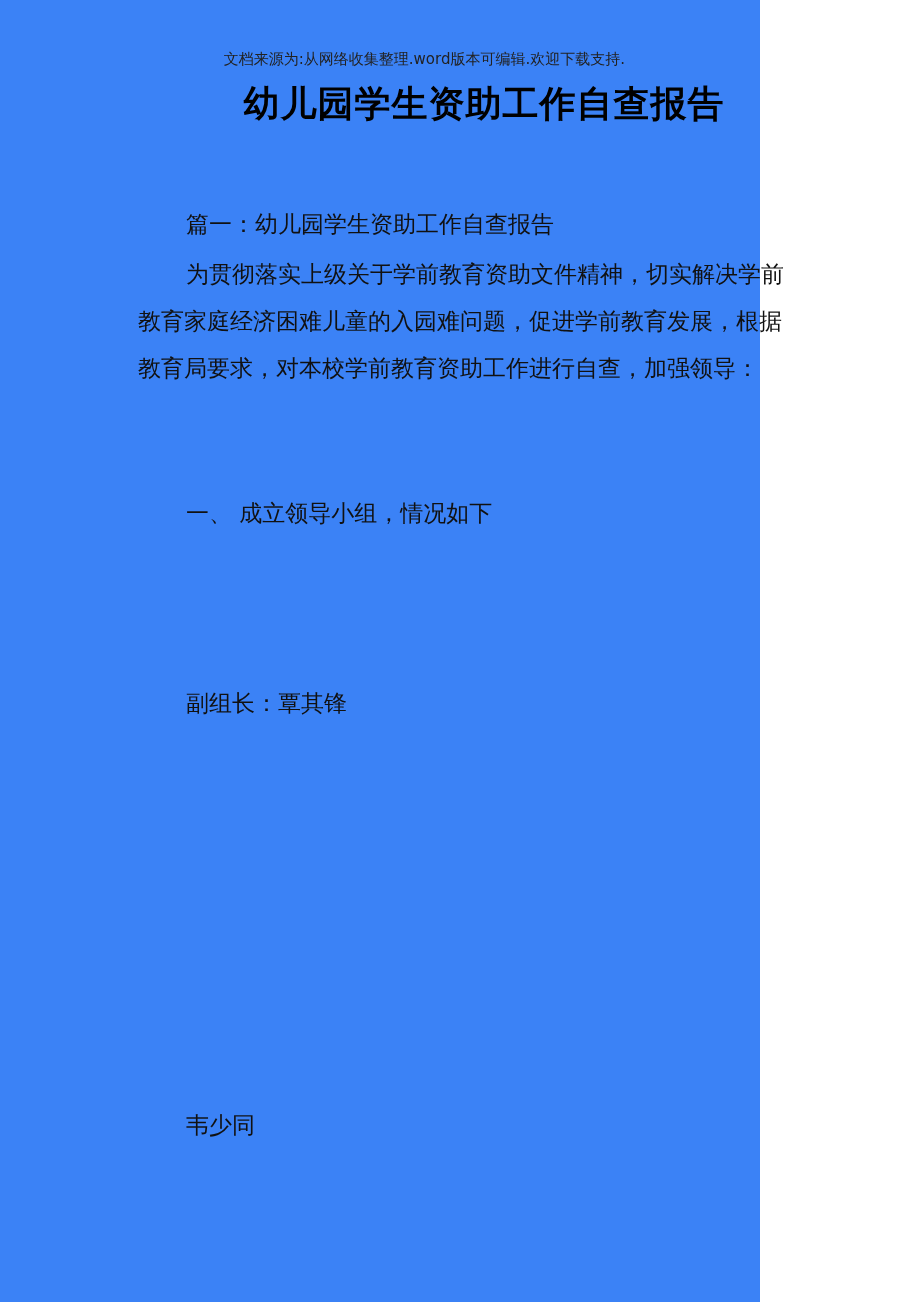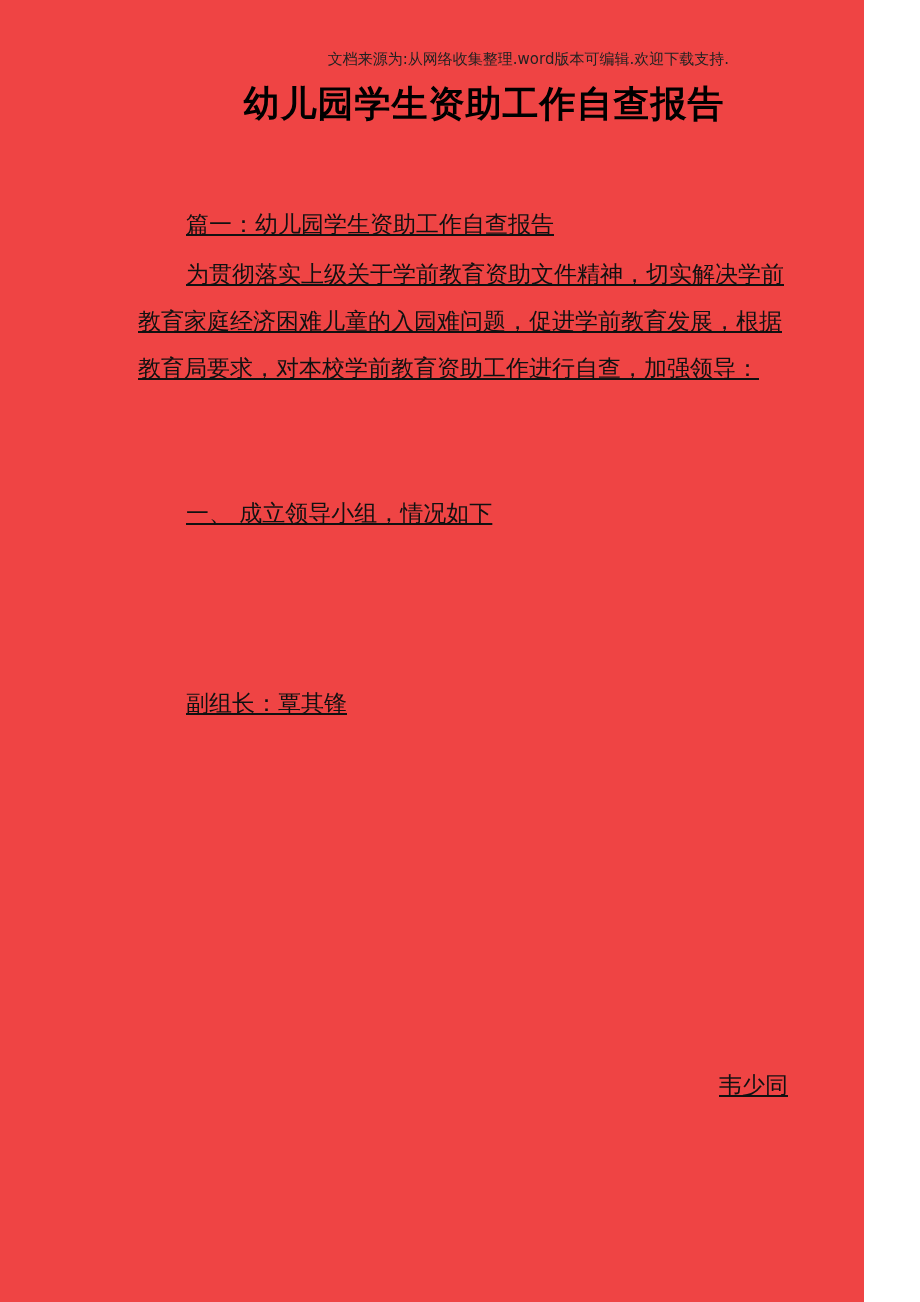--- a/index.html
+++ b/index.html
@@ -1,36 +1,36 @@
 <!DOCTYPE html>
 <html><head>
   <meta charset="utf-8">
   <style>
     html, body { margin: 0; padding: 0; background: #ffffff; }
     body { width: 920px; height: 1302px; position: relative; overflow: hidden; color: #000; }
-    .page { position: absolute; left: 0; top: 0; width: 864px; height: 1302px; background: #ef4444; }
+    .page { position: absolute; left: 0; top: 0; width: 760px; height: 1302px; background: #3b82f6; }
     .header-note {
       position: absolute; top: 50px; right: 135px;
       font-family: "DejaVu Sans", sans-serif; font-size: 15px; color: #222; white-space: nowrap;
     }
     .doc-title {
       position: absolute; top: 80px; left: 0; width: 920px; text-align: center;
       font-family: "DejaVu Sans", sans-serif; font-weight: bold; font-size: 36px; letter-spacing: 1px; margin-left: 24px;
     }
     .body-text {
       position: absolute; left: 138px; width: 650px;
-      font-family: "DejaVu Serif", serif; font-size: 23px; line-height: 47px; color: #111; text-decoration: underline;
+      font-family: "DejaVu Serif", serif; font-size: 23px; line-height: 47px; color: #111;
     }
     .para { position: absolute; left: 138px; width: 650px; text-indent: 48px; }
   </style>
 </head>
 <body>
 
 <div class="page">
   <div class="header-note">文档来源为:从网络收集整理.word版本可编辑.欢迎下载支持.</div>
   <div class="doc-title">幼儿园学生资助工作自查报告</div>
 
   <div class="body-text para" style="top:201px;">篇一：幼儿园学生资助工作自查报告</div>
   <div class="body-text para" style="top:251px;">为贯彻落实上级关于学前教育资助文件精神，切实解决学前教育家庭经济困难儿童的入园难问题，促进学前教育发展，根据教育局要求，对本校学前教育资助工作进行自查，加强领导：</div>
   <div class="body-text para" style="top:490px;">一、  成立领导小组，情况如下</div>
   <div class="body-text para" style="top:680px;">副组长：覃其锋</div>
-  <div class="body-text para" style="top:1062px;text-align:right;">韦少同</div>
+  <div class="body-text para" style="top:1102px;">韦少同</div>
 </div>
 
 </body></html>

